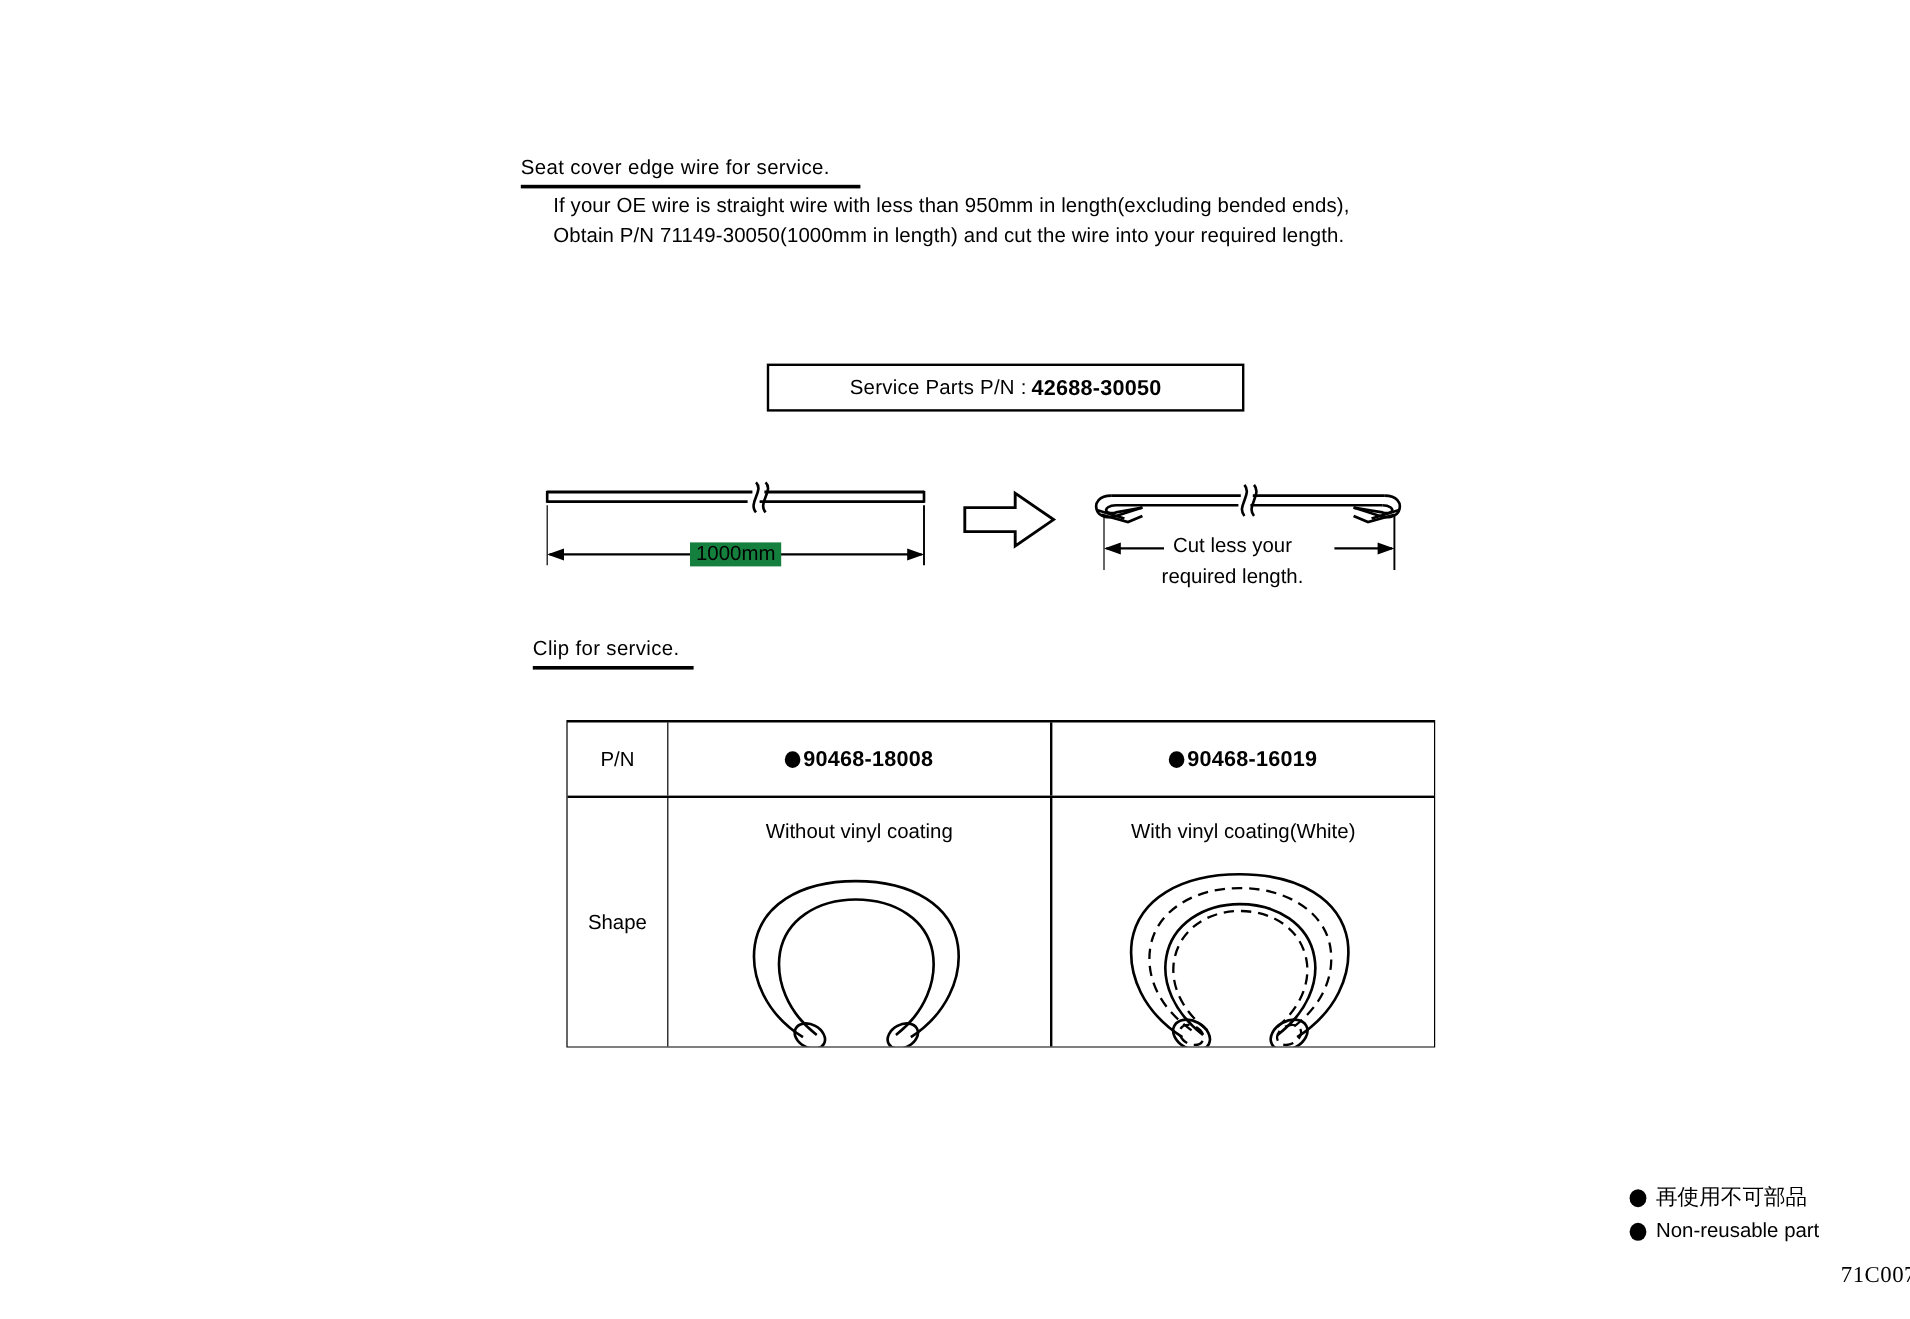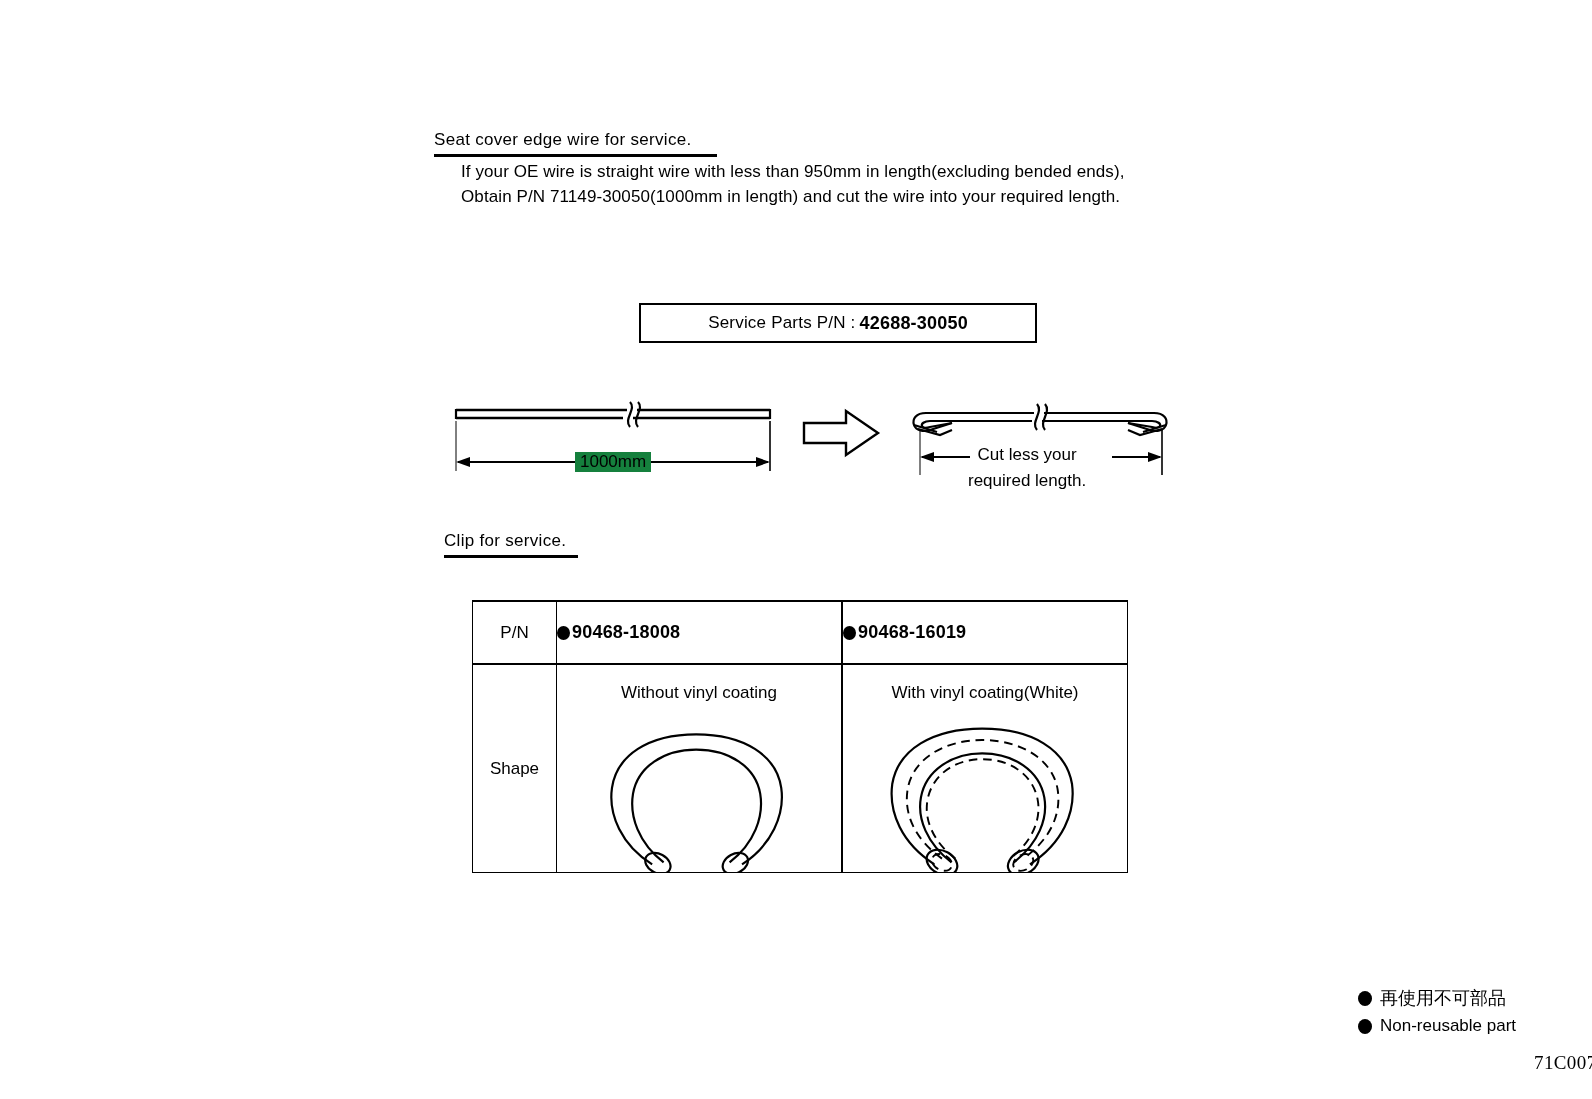--- a/index.html
+++ b/index.html
@@ -98,21 +98,21 @@
     line-height: 26px;
     text-align: center;
     white-space: nowrap;
   }
 
   
   #clip-table {
     position: absolute;
     left: 472px;
     top: 600px;
-    width: 656px;
+    width: 724px;
     height: 273px;
     border-top: 2px solid #000;
     border-bottom: 1px solid #000;
     border-left: 1px solid #000;
     border-right: 1px solid #000;
     box-sizing: border-box;
     display: flex;
     flex-direction: column;
   }
   .tbl-row { display: flex; }
@@ -126,21 +126,21 @@
     display: flex;
     align-items: center;
     justify-content: center;
     font-size: 17px;
     box-sizing: border-box;
   }
   .cell-data {
     flex: 1;
     display: flex;
     align-items: center;
-    justify-content: flex-start;
+    justify-content: center;
     box-sizing: border-box;
     position: relative;
   }
   .cell-data.divider { border-right: 2px solid #000; }
 
   .pn-value {
     font-size: 18px;
     font-weight: bold;
     letter-spacing: 0.2px;
     white-space: nowrap;

